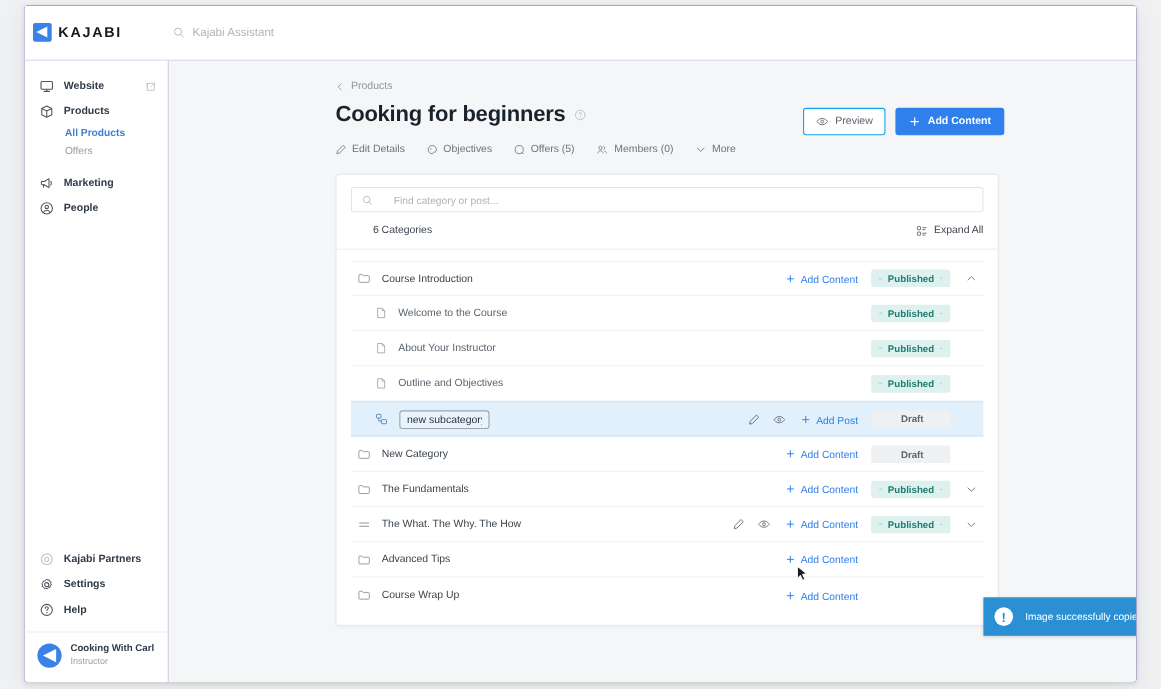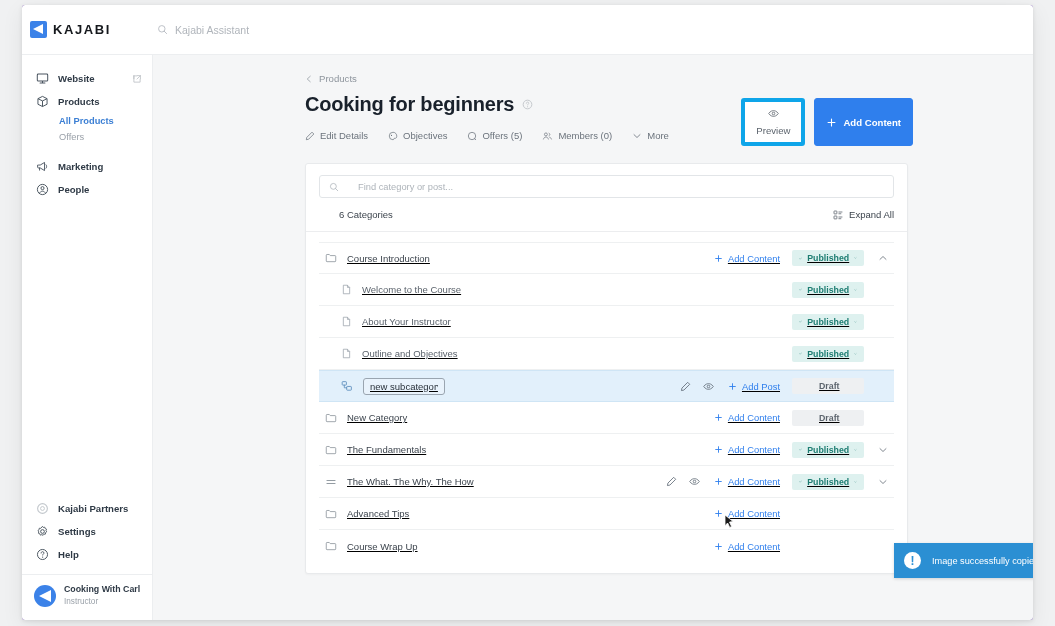--- a/index.html
+++ b/index.html
@@ -118,21 +118,21 @@
   .page-title {
     font-size: 20px; font-weight: bold; color: #19212b; letter-spacing: -0.2px;
   }
   .title-help { margin: 6px 0 0 8px; opacity: .45; }
   .header-actions { margin-left: auto; display: flex; gap: 9px; padding-top: 5px; }
   .btn {
     display: inline-flex; align-items: center; gap: 6px;
     font-size: 9.6px; border-radius: 3px; cursor: pointer;
     padding: 6px 11px; font-weight: normal;
   }
-  .btn-light { background: #fff; color: #5c646d; border: 4px solid #0ea5e9; flex-direction: column; }
+  .btn-light { background: #fff; color: #5c646d; border: 1px solid #0ea5e9; }
   .btn-primary { background: #2f7fed; color: #fff; font-weight: bold; border: 1px solid #2f7fed; }
   .tabs { display: flex; gap: 20px; margin-top: 14px; }
   .tab {
     display: flex; align-items: center; gap: 5px;
     font-size: 9.5px; color: #6b737c; cursor: pointer;
   }
 
   
   .card {
     margin-top: 17px;
@@ -154,21 +154,21 @@
     display: flex; align-items: center;
     padding: 11px 13px 11px 13px;
     border-bottom: 1px solid #ecedef;
   }
   .cat-count { font-size: 9.5px; color: #3c444d; margin-left: 20px; }
   .expand-all {
     margin-left: auto; display: flex; align-items: center; gap: 6px;
     font-size: 9.5px; color: #3c444d; cursor: pointer;
   }
 
-  .list-pad { padding: 10px 13px 10px 13px; text-decoration: underline; }
+  .list-pad { padding: 10px 13px 10px 13px; }
   .row {
     display: flex; align-items: center;
     height: 32px;
     border-bottom: 1px solid #eef0f1;
     padding: 0 4px 0 6px;
     position: relative;
   }
   .row:last-child { border-bottom: none; }
   .row.group-start { border-top: 1px solid #eef0f1; }
   .row .rtitle { font-size: 9.5px; color: #3c444d; }

